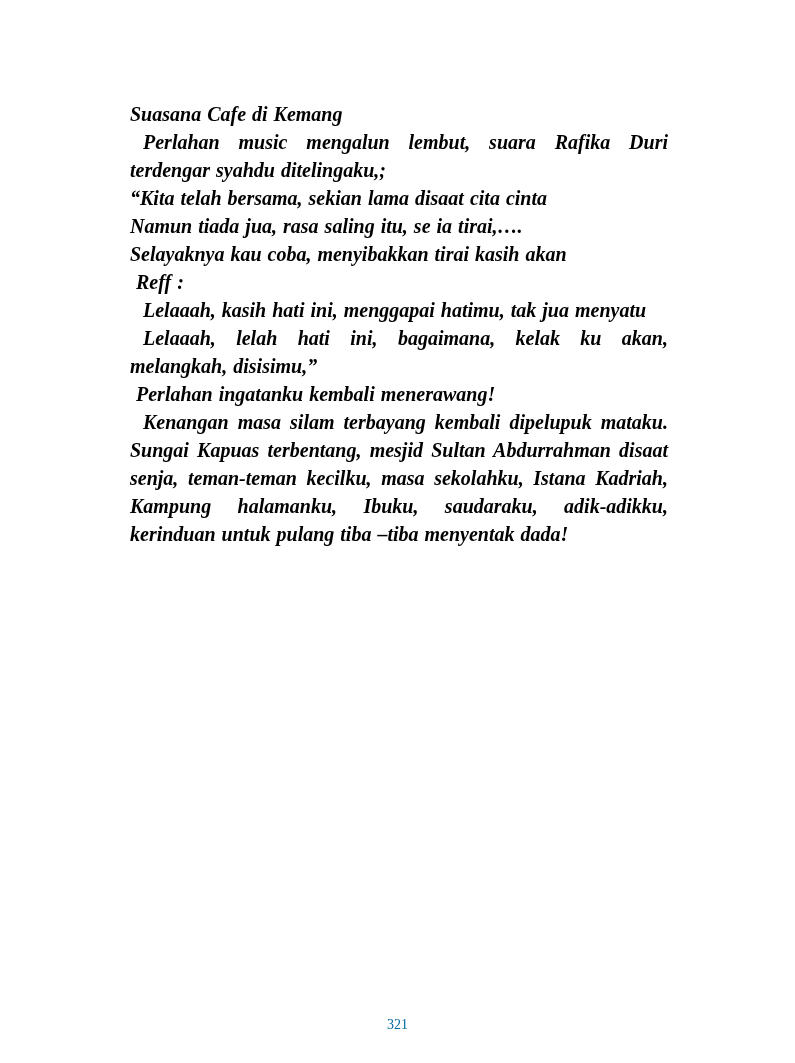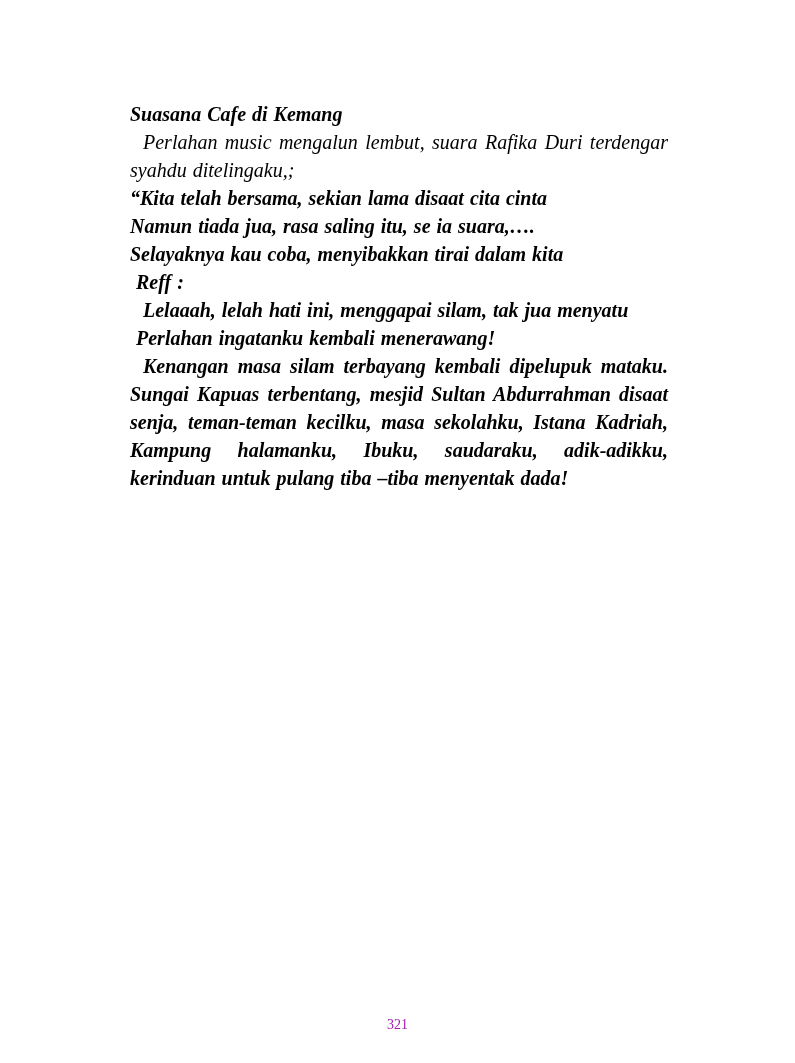--- a/index.html
+++ b/index.html
@@ -21,45 +21,46 @@
     width: 538px;
   }
   .content p {
     font-style: italic;
     font-size: 20px;
     line-height: 28px;
     text-align: justify;
     word-spacing: 1px;
   }
   .bold { font-weight: bold; }
-  .regular { font-weight: normal; }
+  .regular { font-weight: bold; }
   .ind-1 { text-indent: 6px; font-family: Liberation Serif, serif; }
   .ind-2 { text-indent: 13px; }
   .title { text-align: left; }
   .page-number {
     position: absolute;
     left: 0;
     right: 0;
     bottom: 30px;
     text-align: center;
     font-size: 14px;
     font-style: normal;
-    color: #a21caf;
+    color: #0369a1;
     font-family: "Liberation Serif", serif;
   }
 </style>
 </head>
 <body>
 
 <div class="page">
   <div class="content">
     <p class="title bold">Suasana Cafe di Kemang</p>
     <p class="regular ind-2">Perlahan music mengalun lembut, suara Rafika Duri terdengar syahdu ditelingaku,;</p>
     <p class="bold">“Kita telah bersama, sekian lama disaat cita cinta</p>
-    <p class="bold">Namun tiada jua, rasa saling itu, se ia suara,….</p>
-    <p class="bold">Selayaknya kau coba, menyibakkan tirai dalam kita</p>
+    <p class="bold">Namun tiada jua, rasa saling itu, se ia tirai,….</p>
+    <p class="bold">Selayaknya kau coba, menyibakkan tirai kasih akan</p>
     <p class="bold ind-1">Reff :</p>
-    <p class="bold ind-2">Lelaaah,  lelah hati ini, menggapai  silam, tak jua menyatu</p>
+    <p class="bold ind-2">Lelaaah,  kasih hati ini, menggapai  hatimu, tak jua menyatu</p>
+    <p class="bold ind-2">Lelaaah,  lelah hati ini, bagaimana, kelak ku akan, melangkah, disisimu,”</p>
     <p class="bold ind-1">Perlahan ingatanku kembali menerawang!</p>
     <p class="bold ind-2">Kenangan masa silam terbayang kembali dipelupuk mataku. Sungai Kapuas terbentang, mesjid Sultan Abdurrahman disaat senja, teman-teman kecilku, masa sekolahku, Istana Kadriah, Kampung halamanku, Ibuku, saudaraku, adik-adikku, kerinduan untuk pulang tiba –tiba menyentak dada!</p>
   </div>
   <div class="page-number">321</div>
 </div>
 
 </body></html>

